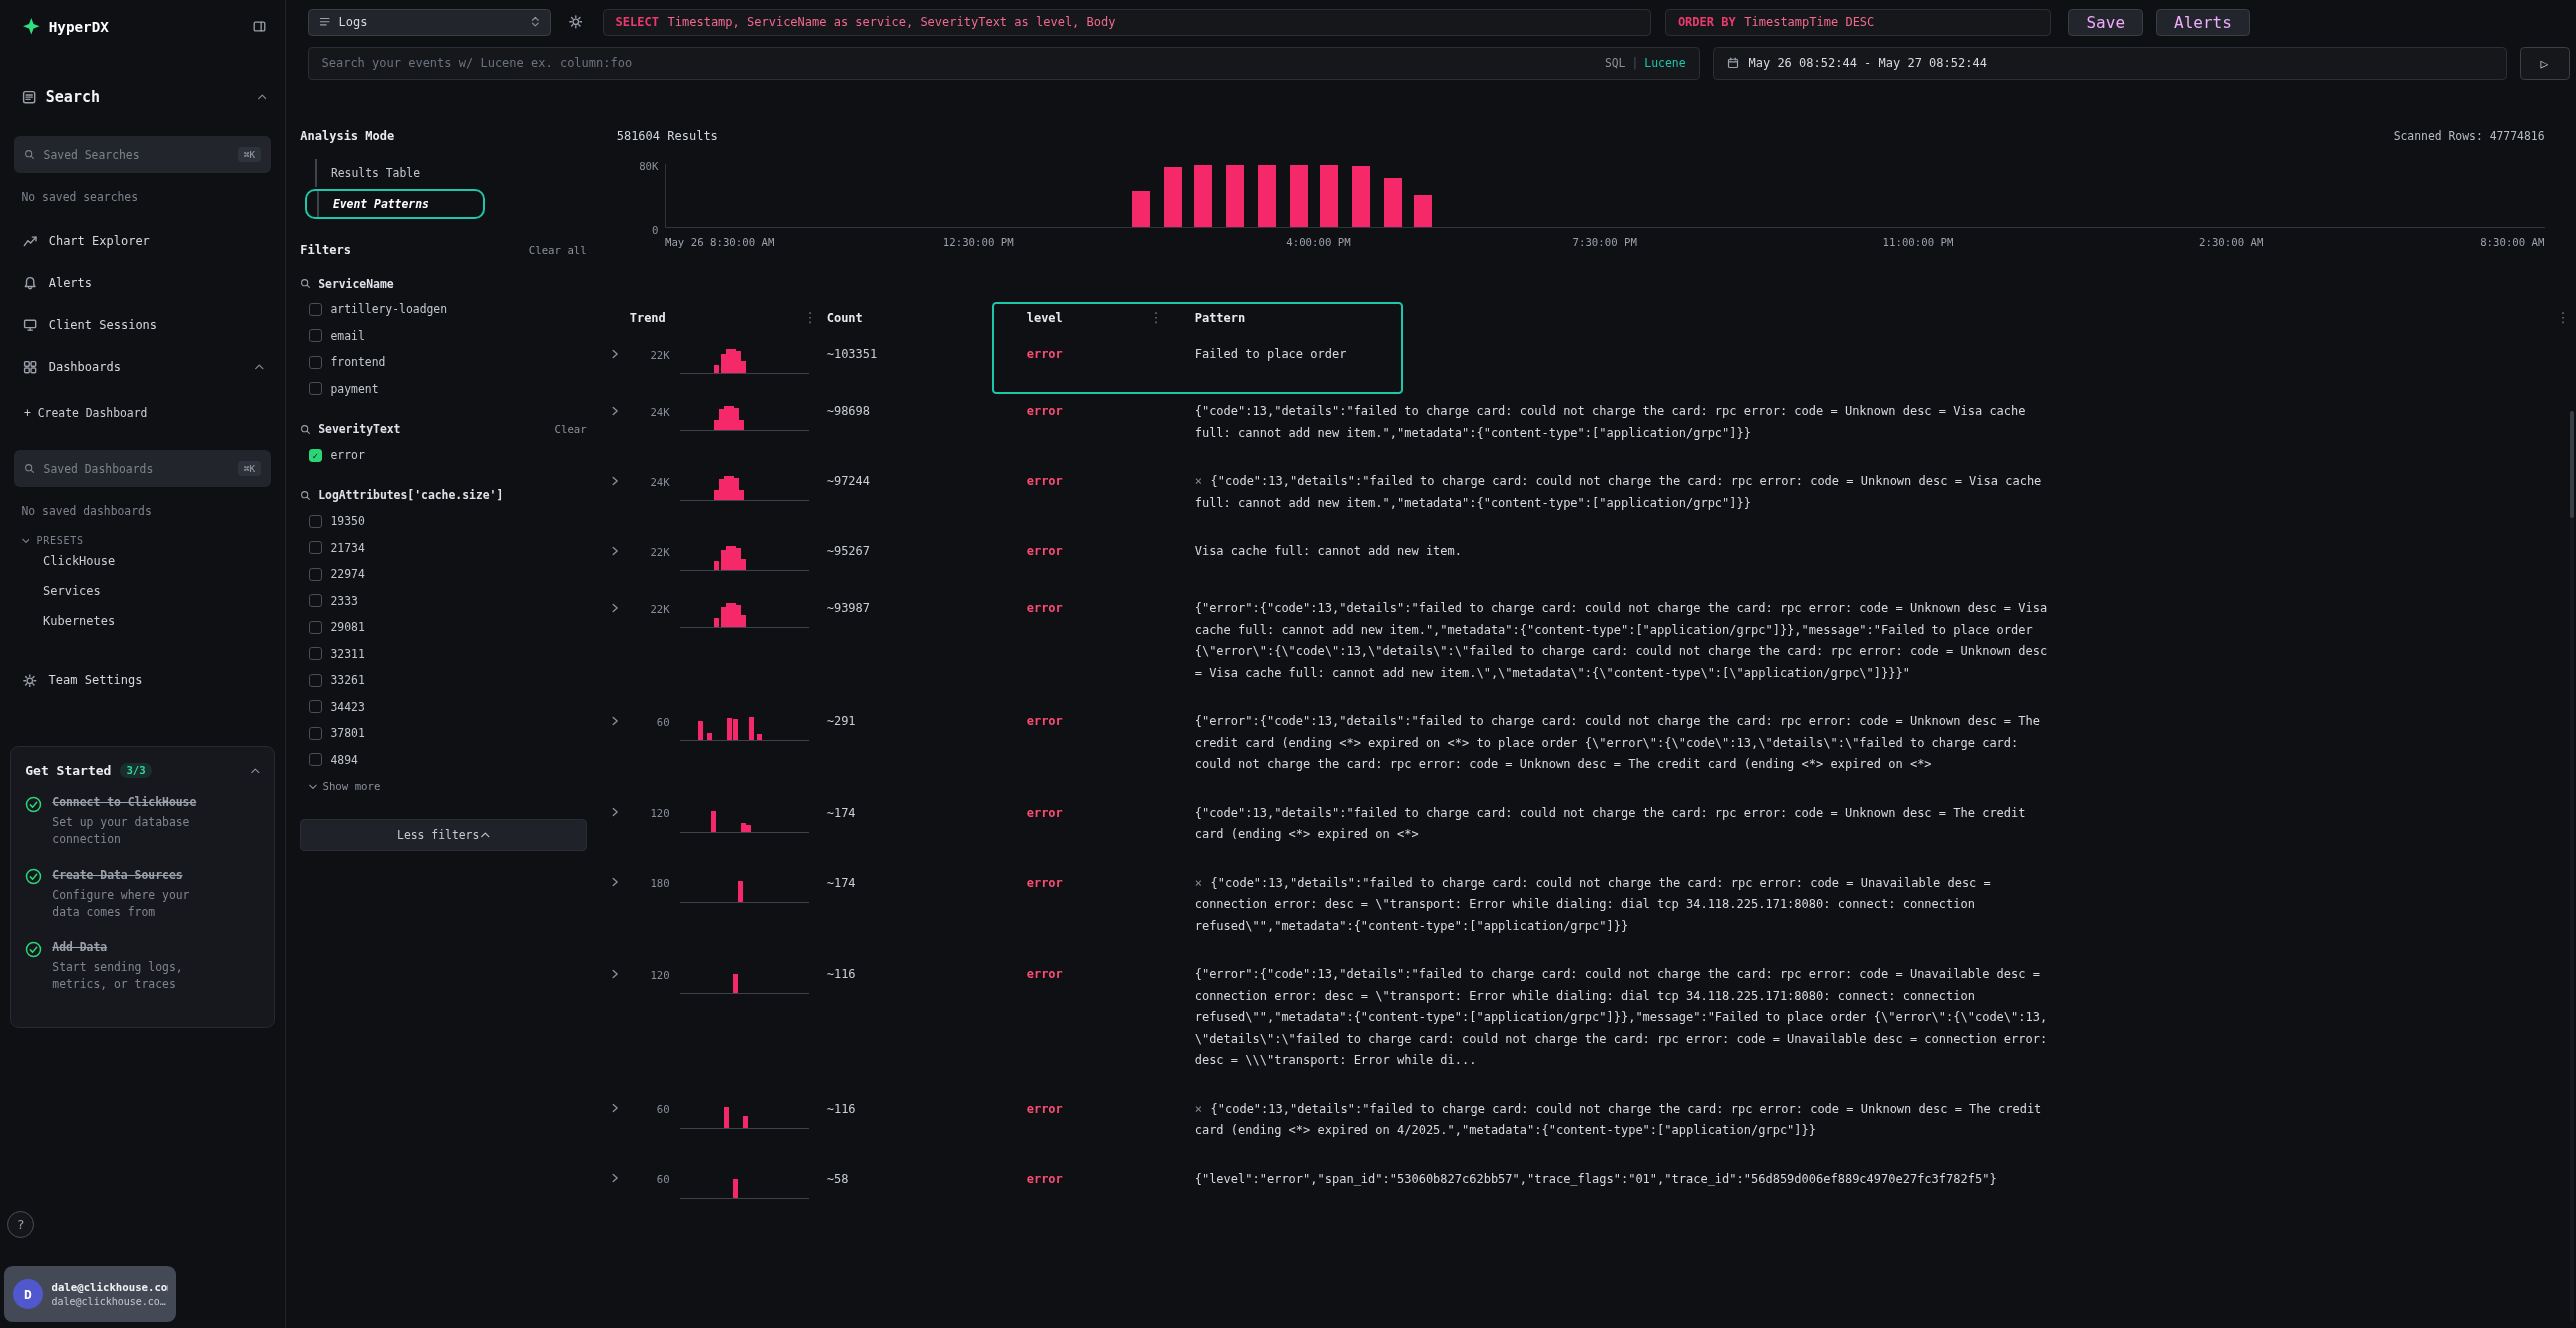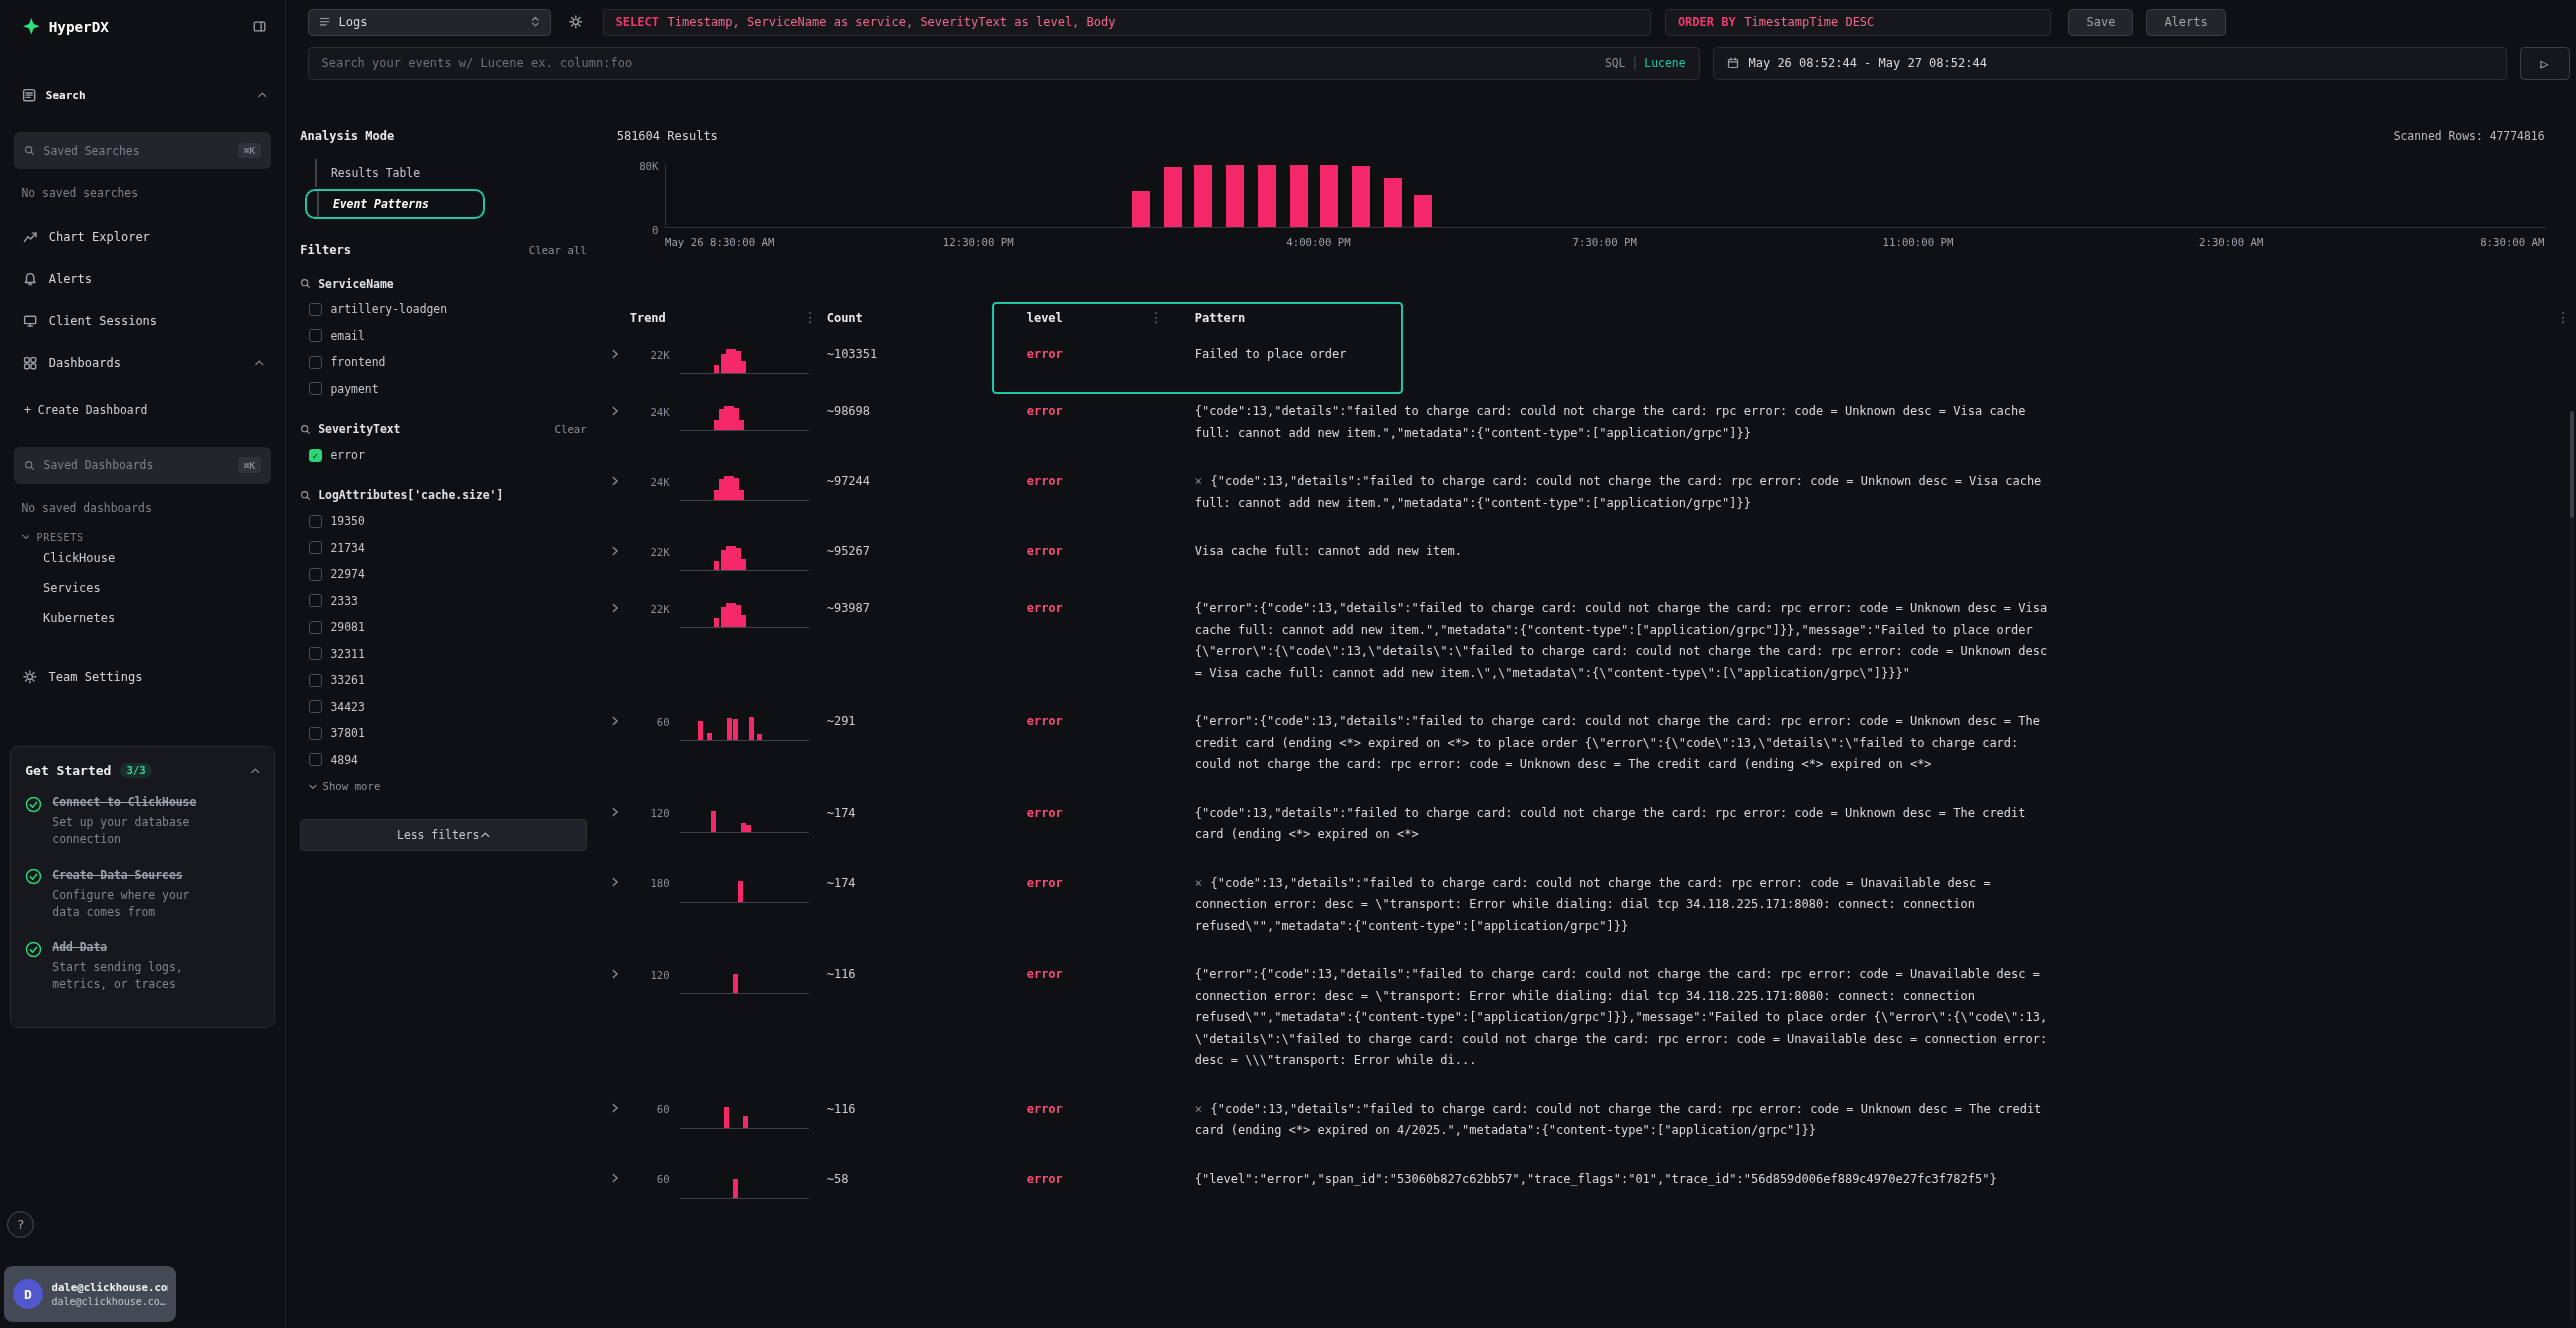--- a/index.html
+++ b/index.html
@@ -13,21 +13,21 @@
   }
   .screen { position:relative; width:2576px; height:1328px; overflow:hidden; }
   svg { display:block; fill:none; stroke:currentColor; stroke-width:1.6; stroke-linecap:round; stroke-linejoin:round; }
 
   
   .sidebar { position:absolute; left:0; top:0; width:286px; height:100%; border-right:0.7px solid #1f2227; background:var(--bg); z-index:5; }
   .logo-row { display:flex; align-items:center; gap:8.6px; padding:11.4px 18.6px 0 21.5px; height:42px; }
   .logo-icon svg { width:18.6px; height:18.6px; fill:#2ee07e; stroke:none; }
   .logo-text { font-size:14.3px; font-weight:bold; color:#ffffff; }
   .collapse { margin-left:auto; color:#9aa0aa; cursor:pointer; }
-  .sect-head { display:flex; align-items:center; gap:10px; margin:46px 18.6px 0 21.5px; font-size:11px; font-weight:bold; color:#f2f4f7; }
+  .sect-head { display:flex; align-items:center; gap:10px; margin:46px 18.6px 0 21.5px; font-size:15px; font-weight:bold; color:#f2f4f7; }
   .sect-head .tail { margin-left:auto; color:#8b909a; }
   .pill { display:flex; align-items:center; gap:8.6px; background:#22252b; border-radius:5.7px; padding:0 10px; color:#7c828d; font-size:11.4px; height:37px; margin:30px 14.3px 0 14.3px; cursor:pointer; }
   .pill .pico { color:#7c828d; }
   .kbd { margin-left:auto; background:#2e323a; border-radius:3.6px; padding:2.1px 5.7px; font-size:9.3px; color:#9aa0aa; }
   .muted-line { margin:17px 0 0 21.5px; color:#7c828d; font-size:11.4px; }
   .nav { margin-top:15.7px; }
   .nav-item { display:flex; align-items:center; gap:11.4px; height:42px; padding:0 21.5px 0 23px; color:#d4d7dd; font-size:12px; cursor:pointer; }
   .nico { color:#9aa0aa; }
   .nav-tail { margin-left:auto; color:#8b909a; }
   .create-dash { margin:18.6px 0 0 24px; color:#c9cdd4; font-size:11.4px; cursor:pointer; }
@@ -54,21 +54,21 @@
   
   .topbar { position:absolute; left:286px; top:0; width:2290px; height:93px; }
   .row1 { display:flex; align-items:center; padding:8.6px 0 0 21.5px; }
   .select-box { width:243px; height:27px; display:flex; align-items:center; gap:8.6px; padding:0 10px; background:var(--panel); border:0.7px solid var(--border2); border-radius:4.3px; color:#d6d9df; font-size:12px; margin-right:11.4px; cursor:pointer; }
   .sel-chevs { margin-left:auto; color:#8b909a; }
   .icon-btn { width:27px; height:27px; display:flex; align-items:center; justify-content:center; color:#9aa0aa; margin-right:14.3px; cursor:pointer; }
   .query-box { display:flex; gap:8.6px; align-items:center; width:1048px; height:27px; background:var(--box); border:0.7px solid var(--border); border-radius:4.3px; padding:0 11.4px; overflow:hidden; white-space:nowrap; margin-right:14.3px; font-size:12px; cursor:text; }
   .order-box { width:386px; margin-right:17px; }
   .kw { color:#ec3a6e; font-weight:bold; }
   .sqltxt { color:#f2688e; }
-  .btn { height:27px; padding:0 17px; background:var(--panel); border:0.7px solid var(--border2); border-radius:4.3px; color:#a3a3a3; font-size:12px; font-family:inherit; margin-right:13px; cursor:pointer; }
+  .btn { height:27px; padding:0 17px; background:var(--panel); border:0.7px solid var(--border2); border-radius:4.3px; color:#f0abfc; font-size:16px; font-family:inherit; margin-right:13px; cursor:pointer; }
   .row2 { display:flex; align-items:center; margin:11.4px 0 0 21.5px; }
   .search-wrap { position:relative; display:flex; align-items:center; width:1392px; height:33px; background:var(--box); border:0.7px solid var(--border); border-radius:4.3px; padding:0 13px; margin-right:13px; }
   .search-input { flex:1; background:transparent; border:none; outline:none; color:var(--txt); font-family:inherit; font-size:12px; }
   .search-input::placeholder { color:#6b7280; }
   .mode { display:flex; gap:6px; font-size:11.4px; }
   .m-sql { color:#8b909a; cursor:pointer; } .m-sep { color:#4a4e58; } .m-luc { color:var(--teal); cursor:pointer; }
   .date-box { display:flex; align-items:center; gap:10px; width:794px; height:33px; background:var(--box); border:0.7px solid var(--border); border-radius:4.3px; padding:0 13px; color:#d6d9df; font-size:12px; margin-right:13px; cursor:pointer; }
   .date-box .pico { color:#9aa0aa; }
   .play-btn { width:50px; height:33px; border:0.7px solid var(--border2); background:var(--box); border-radius:4.3px; color:#c9cdd4; font-size:13px; display:flex; align-items:center; justify-content:center; font-family:inherit; cursor:pointer; }
 

